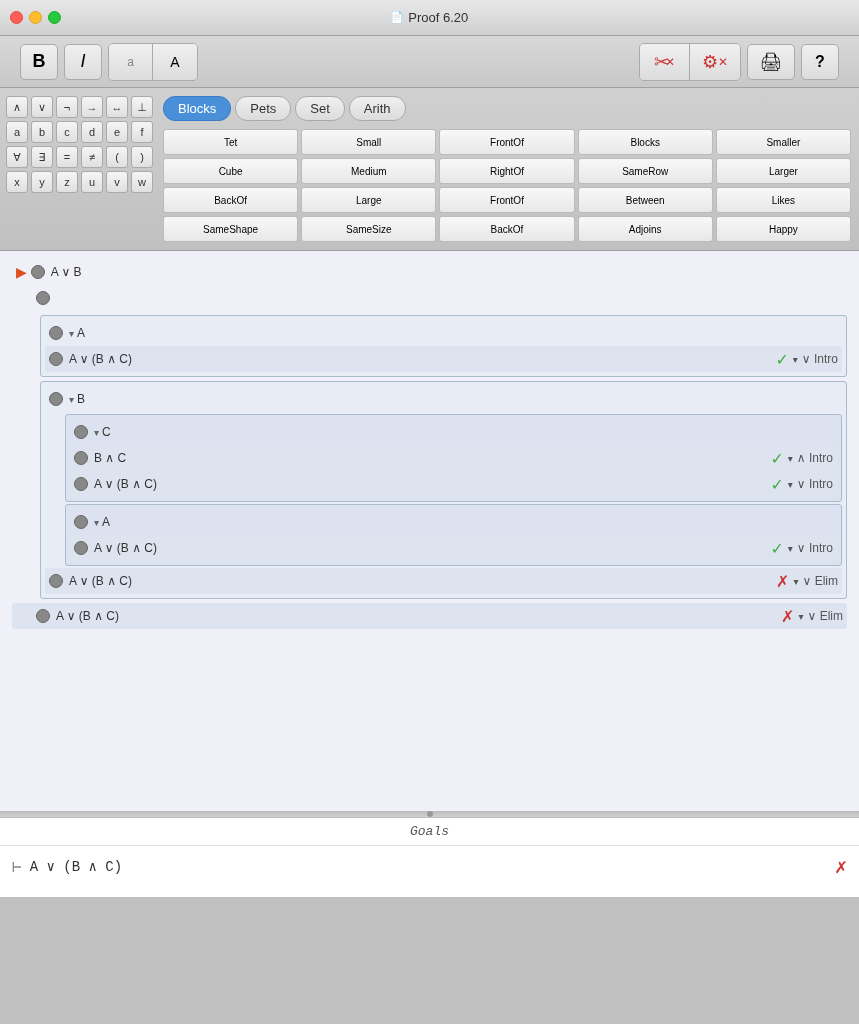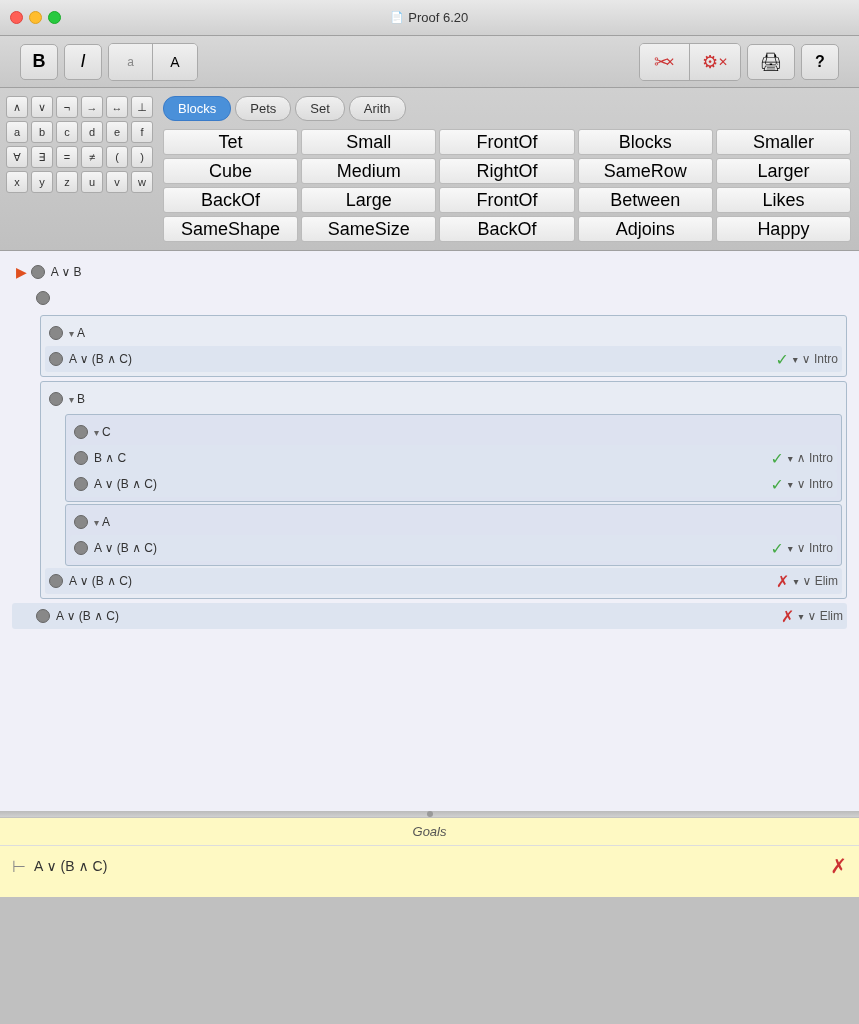--- a/index.html
+++ b/index.html
@@ -152,21 +152,21 @@
     .pred-grid {
       display: grid;
       grid-template-columns: repeat(5, 1fr);
       grid-template-rows: repeat(4, 26px);
       gap: 3px;
     }
     .pred-btn {
       background: linear-gradient(to bottom, #f8f8f8, #e8e8e8);
       border: 1px solid #bbb;
       border-radius: 3px;
-      font-size: 18px;
+      font-size: 10px;
       cursor: pointer;
       display: flex;
       align-items: center;
       justify-content: center;
     }
 
     
     .main-content {
       background: #f0f0f8;
       flex: 1;
@@ -216,23 +216,24 @@
     .check-green { color: #44aa44; font-size: 16px; }
     .cross-red { color: #cc3333; font-size: 16px; }
     .dropdown-arrow { font-size: 10px; color: #555; }
 
     .assumption-marker {
       font-size: 10px;
       color: #666;
       margin-right: 3px;
     }
     .goals-section {
-      background: #fef9c3;
+      background: #ffffff;
       border-top: 1px solid #c0c0c0;
       min-height: 80px;
+      font-family: Liberation Mono, monospace;
     }
     .goals-header {
       text-align: center;
       font-size: 13px;
       font-style: italic;
       color: #555;
       padding: 6px;
       border-bottom: 1px solid #ddd;
     }
     .goals-row {

